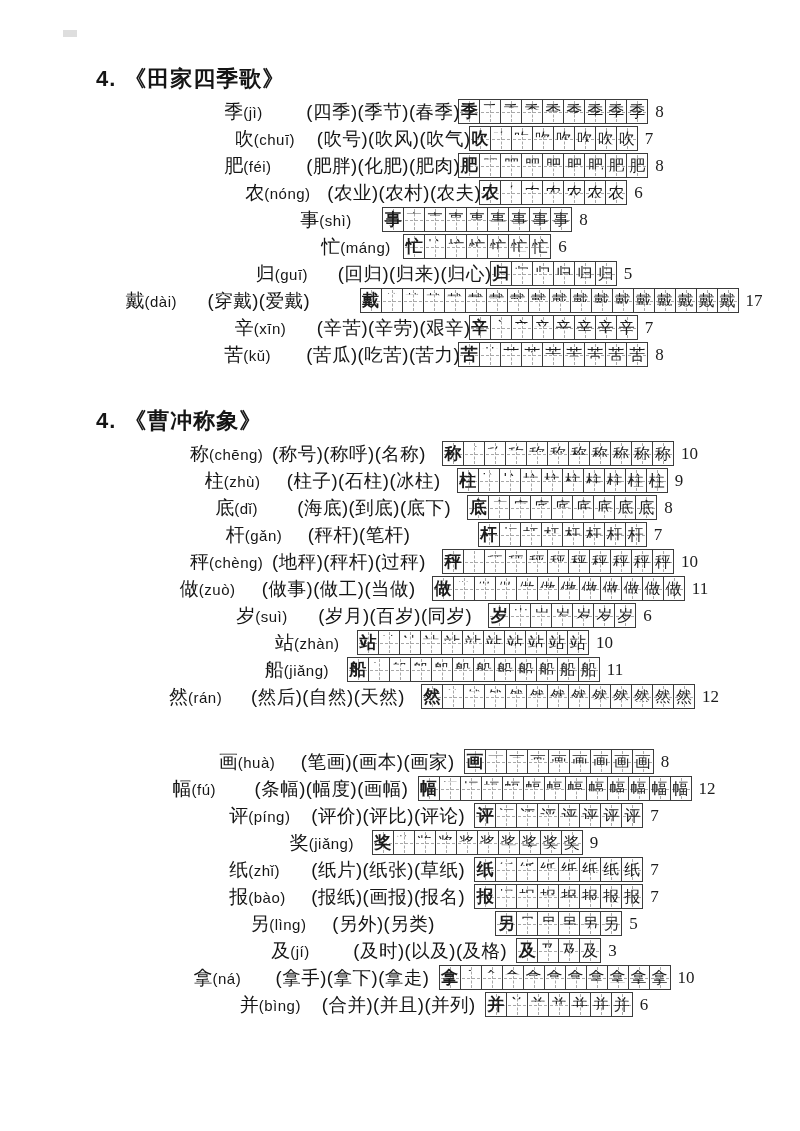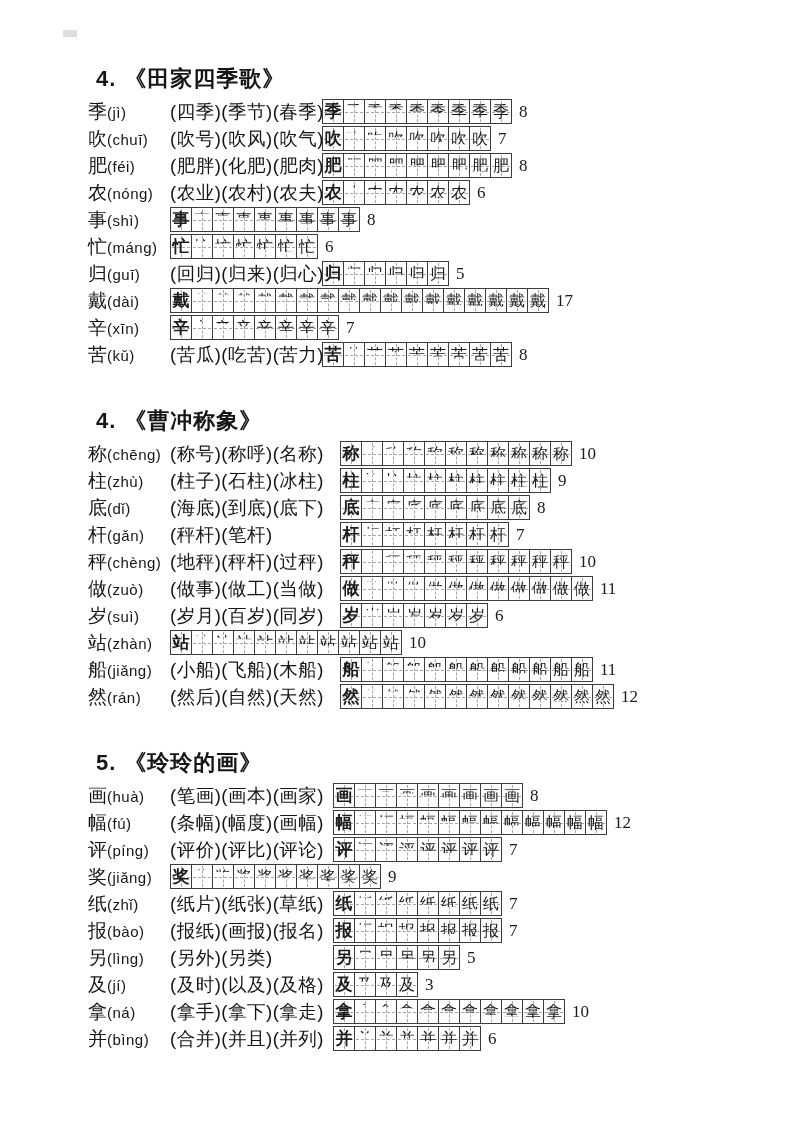--- a/index.html
+++ b/index.html
@@ -10,21 +10,21 @@
   }
   .page{position:absolute;inset:0;}
   .artifact{position:absolute;left:63px;top:30px;width:14px;height:7px;background:#dedede;}
   #sections{padding:64px 0 0 88px;}
   .section{margin-bottom:38px;}
   .section-header{
     margin:0 0 4px 0;padding-left:8px;height:30px;line-height:30px;
     font-size:22px;font-weight:600;letter-spacing:1px;
   }
   .sec-num{margin-right:8px;}
-  .row{display:flex;align-items:center;height:27px;white-space:nowrap;}
+  .row{display:flex;align-items:center;height:27px;white-space:nowrap;justify-content:center;}
   .col-char{width:82px;flex:0 0 82px;font-size:19px;overflow:visible;}
   .hanzi{font-size:19px;}
   .pinyin{font-size:15px;letter-spacing:0.5px;}
   .col-words{font-size:18.5px;letter-spacing:0.5px;overflow:visible;}
   .section:nth-of-type(1) .col-words{width:152px;flex:0 0 152px;}
   .section:nth-of-type(2) .col-words{width:170px;flex:0 0 170px;}
   .section:nth-of-type(3) .col-words{width:163px;flex:0 0 163px;}
   .strip{display:inline-flex;align-items:center;}
   .cell{
     position:relative;width:20px;height:23px;flex:0 0 20px;
@@ -277,20 +277,21 @@
               </span>
               <span class="cell">
                 <span class="glyph step" style="clip-path: inset(0px 0px 0%);">归</span>
               </span>
             </span>
     <span class="count">5</span>
   </div>
 
   <div class="row">
     <span class="col-char"><span class="hanzi">戴</span><span class="pinyin">(dài)</span></span>
+    <span class="col-words">(穿戴)(爱戴)</span>
     <span class="strip">
               <span class="cell lead">
                 <span class="glyph">戴</span>
               </span>
               <span class="cell">
                 <span class="glyph step" style="clip-path: inset(0px 0px 94.1%);">戴</span>
               </span>
               <span class="cell">
                 <span class="glyph step" style="clip-path: inset(0px 0px 88.2%);">戴</span>
               </span>
@@ -338,20 +339,21 @@
               </span>
               <span class="cell">
                 <span class="glyph step" style="clip-path: inset(0px 0px 0%);">戴</span>
               </span>
             </span>
     <span class="count">17</span>
   </div>
 
   <div class="row">
     <span class="col-char"><span class="hanzi">辛</span><span class="pinyin">(xīn)</span></span>
+    <span class="col-words">(辛苦)(辛劳)(艰辛)</span>
     <span class="strip">
               <span class="cell lead">
                 <span class="glyph">辛</span>
               </span>
               <span class="cell">
                 <span class="glyph step" style="clip-path: inset(0px 0px 85.7%);">辛</span>
               </span>
               <span class="cell">
                 <span class="glyph step" style="clip-path: inset(0px 0px 71.4%);">辛</span>
               </span>
@@ -711,21 +713,20 @@
               </span>
               <span class="cell">
                 <span class="glyph step" style="clip-path: inset(0px 0px 0%);">站</span>
               </span>
             </span>
     <span class="count">10</span>
   </div>
 
   <div class="row">
     <span class="col-char"><span class="hanzi">船</span><span class="pinyin">(jiǎng)</span></span>
-    <span class="col-words">(小船)(飞船)(木船)</span>
     <span class="strip">
               <span class="cell lead">
                 <span class="glyph">船</span>
               </span>
               <span class="cell">
                 <span class="glyph step" style="clip-path: inset(0px 0px 90.9%);">船</span>
               </span>
               <span class="cell">
                 <span class="glyph step" style="clip-path: inset(0px 0px 81.8%);">船</span>
               </span>
@@ -803,23 +804,20 @@
               <span class="cell">
                 <span class="glyph step" style="clip-path: inset(0px 0px 0%);">然</span>
               </span>
             </span>
     <span class="count">12</span>
   </div>
 </div>
   </section>
 
   <section class="section">
-    <h2 class="section-header">
-      <span class="sec-num">5.</span><span class="sec-title">《玲玲的画》</span>
-    </h2>
     <div class="rows">
   <div class="row">
     <span class="col-char"><span class="hanzi">画</span><span class="pinyin">(huà)</span></span>
     <span class="col-words">(笔画)(画本)(画家)</span>
     <span class="strip">
               <span class="cell lead">
                 <span class="glyph">画</span>
               </span>
               <span class="cell">
                 <span class="glyph step" style="clip-path: inset(0px 0px 87.5%);">画</span>

